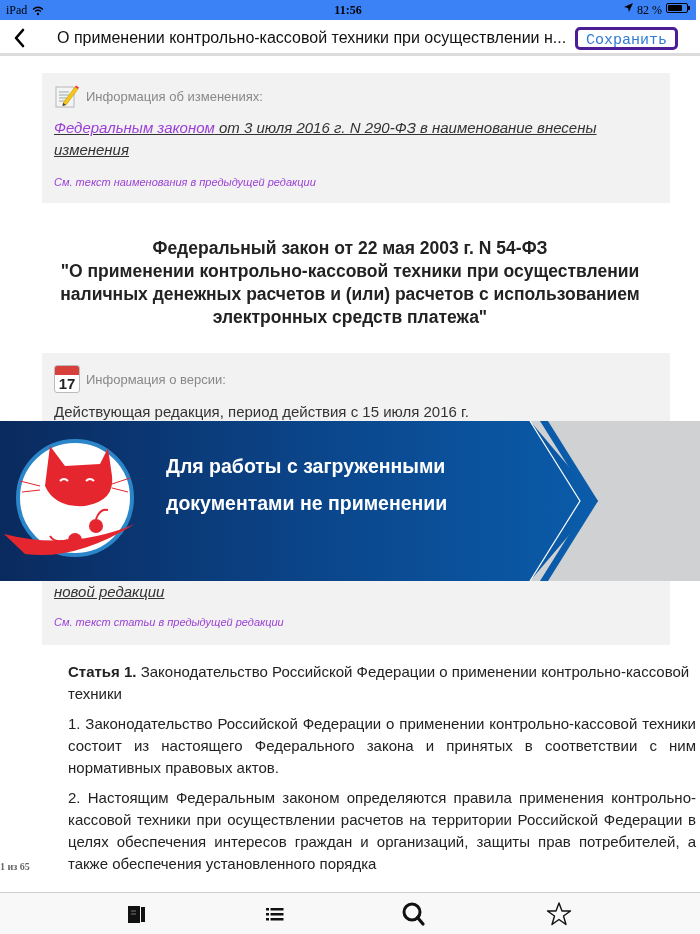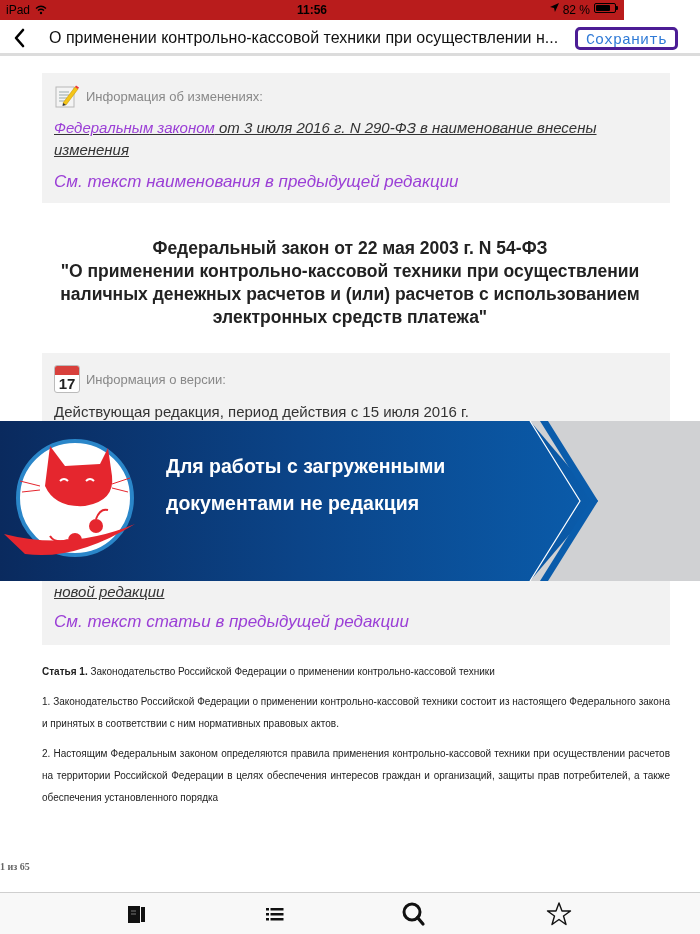--- a/index.html
+++ b/index.html
@@ -1,45 +1,45 @@
 <!DOCTYPE html>
 <html><head>
 <meta charset="utf-8">
 <style>
   * { box-sizing: border-box; margin: 0; padding: 0; }
   html, body { width: 700px; height: 934px; overflow: hidden; background: #fff; }
   body { font-family: "Liberation Sans", sans-serif; color: #222; position: relative; }
 
   
-  .statusbar { position: absolute; top: 0; left: 0; width: 624px; height: 20px; background: #b91c1c; font-size: 12px; color: #000; }
+  .statusbar { position: absolute; top: 0; left: 0; width: 696px; height: 20px; background: #3b82f6; font-size: 12px; color: #000; font-family: Liberation Serif, serif; }
   .statusbar .left { position: absolute; left: 6px; top: 3px; display: flex; align-items: center; gap: 5px; }
   .statusbar .center { position: absolute; left: 0; right: 0; top: 3px; text-align: center; font-weight: bold; font-size: 12px; }
   .statusbar .right { position: absolute; right: 8px; top: 3px; display: flex; gap: 4px; }
   .battery { width: 22px; height: 10px; border: 1px solid #000; border-radius: 2px; position: relative; padding: 1px; }
   .battery .fill { width: 80%; height: 100%; background: #000; border-radius: 1px; }
   .battery::after { content: ""; position: absolute; right: -3px; top: 2px; width: 2px; height: 4px; background: #000; border-radius: 0 1px 1px 0; }
 
   
   .navbar { position: absolute; top: 20px; left: 0; width: 700px; height: 36px; background: #fff; border-bottom: 3px solid #dcdcdc; }
   .back-btn { position: absolute; left: 8px; top: 2px; width: 24px; height: 32px; cursor: pointer; }
-  .nav-title { position: absolute; left: 49px; top: 9px; font-size: 16px; color: #111; white-space: nowrap; width: 530px; overflow: hidden; }
+  .nav-title { position: absolute; left: 57px; top: 9px; font-size: 16px; color: #111; white-space: nowrap; width: 530px; overflow: hidden; }
   .save-btn { position: absolute; right: 22px; top: 7px; height: 23px; padding: 0 8px; border: 3px solid #4c1d95; border-radius: 5px; color: #2f7ad6; font-size: 15px; background: #fff; line-height: 21px; cursor: pointer; font-family: Liberation Mono, monospace; }
 
   
   .content { position: absolute; top: 59px; left: 0; width: 700px; }
   .info-box { background: #f2f2f2; margin-left: 42px; width: 628px; padding: 10px 14px 10px 12px; }
   .info-head { display: flex; align-items: center; gap: 6px; color: #888; font-size: 13px; margin-bottom: 8px; }
   .info-text { font-size: 15px; font-style: italic; line-height: 22px; color: #333; text-decoration: underline; }
   .link { color: #9b3fd6; font-style: italic; cursor: pointer; }
-  .info-link { font-size: 17px; line-height: 22px; margin-top: 10px; display: block; }
+  .info-link { font-size: 11px; line-height: 22px; margin-top: 10px; display: block; }
 
   .doc-title { text-align: center; font-weight: bold; font-size: 17.5px; line-height: 23px; color: #222; margin: 34px 30px 24px 30px; }
   .version-text { font-size: 15px; color: #333; line-height: 22px; font-style: normal; }
 
-  .article { margin-left: 42px; width: 628px; font-size: 10px; line-height: 22px; color: #222; text-align: justify; }
+  .article { margin-left: 68px; width: 628px; font-size: 15px; line-height: 22px; color: #222; text-align: justify; }
   .article p { margin-bottom: 8px; }
 
   
   .banner { position: absolute; top: 421px; left: 0; width: 700px; height: 160px; }
   .banner svg { position: absolute; left: 0; top: 0; }
   .banner-text { position: absolute; left: 166px; top: 27px; color: #fff; font-size: 19.5px; line-height: 36.5px; font-weight: bold; }
 
   
   .page-counter { position: absolute; top: 861px; left: 0; width: 700px; font-size: 10px; font-weight: bold; color: #666; font-family: Liberation Serif, serif; }
   .tabbar { position: absolute; top: 892px; left: 0; width: 700px; height: 42px; background: #f8f8f8; border-top: 1px solid #cfcfcf; }
@@ -154,21 +154,21 @@
     <path d="M40 60 L20 55 M40 64 L22 66" stroke="#e5262e" stroke-width="1"></path>
     <path d="M112 58 L130 52 M112 62 L128 66" stroke="#e5262e" stroke-width="1"></path>
     <circle cx="96" cy="100" r="7" fill="#e5262e"></circle>
     <circle cx="75" cy="114" r="7" fill="#e5262e"></circle>
     <path d="M96 93 Q100 82 108 84" stroke="#e5262e" stroke-width="2" fill="none"></path>
     <path d="M68 114 Q55 118 50 110" stroke="#e5262e" stroke-width="2" fill="none"></path>
     <path d="M4 108 Q70 125 135 98 Q75 135 25 128 Z" fill="#e5262e"></path>
   </svg>
   <div class="banner-text">
     <div>Для работы с загруженными</div>
-    <div>документами не редакция</div>
+    <div>документами не применении</div>
   </div>
 </div>
 
 <div class="page-counter">1 из 65</div>
 
 <div class="tabbar">
   <div class="tab" style="left:122px;">
     <svg width="22" height="20" viewBox="0 0 22 20">
       <rect x="3" y="2" width="12" height="17" fill="#111"></rect>
       <rect x="16" y="3" width="4" height="15" fill="#111"></rect>

